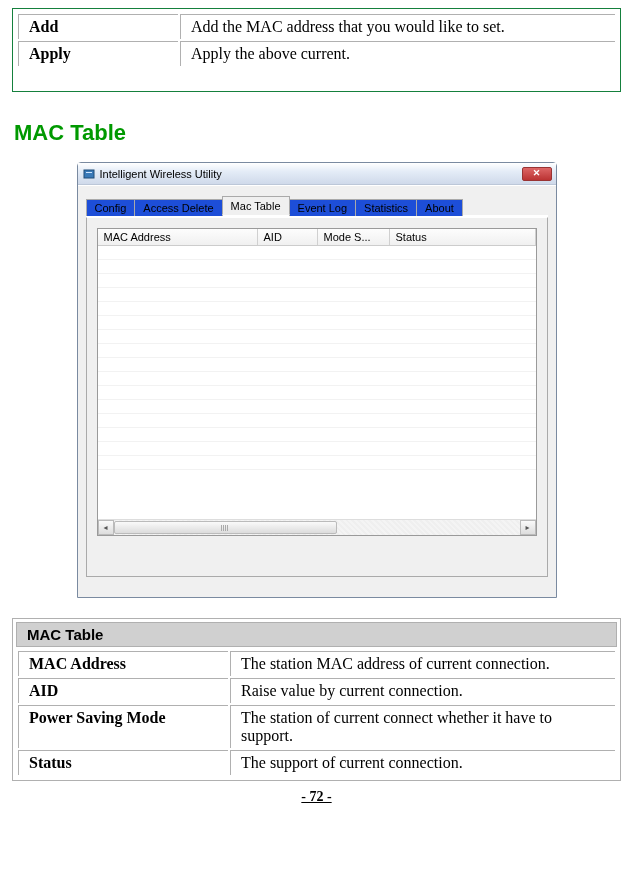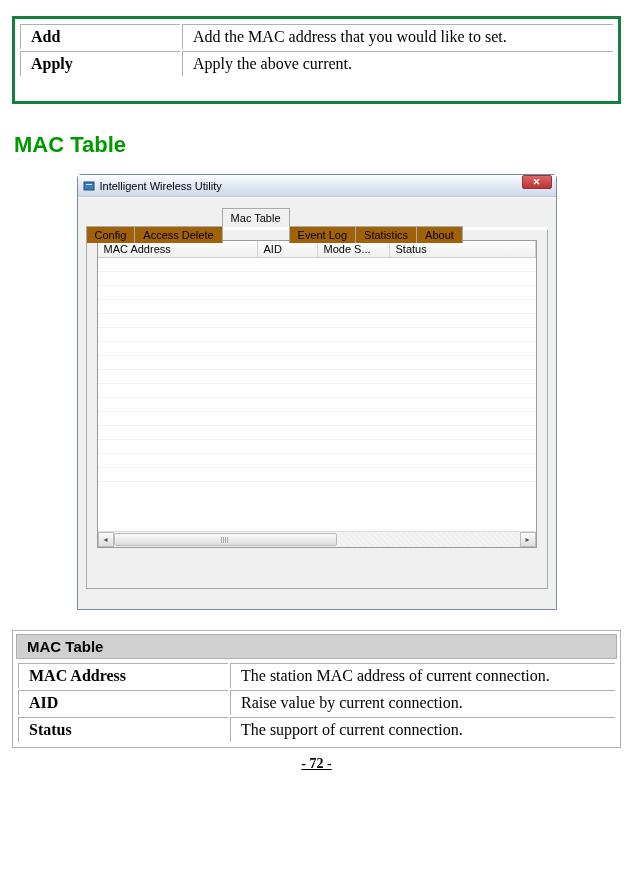--- a/index.html
+++ b/index.html
@@ -13,23 +13,23 @@
     }
 
     
     .desc-table {
       width: 100%;
       border-collapse: separate;
       border-spacing: 2px;
       margin-bottom: 20px;
     }
     .desc-table-outer {
-      border: 3px solid #15803d;
+      border: 1px solid #15803d;
       padding: 3px;
-      margin: 8px 2px 24px;
+      margin: 0 2px 24px;
     }
     .desc-table td {
       border: 1px solid #b0b0b0;
       border-right: none;
       border-bottom: none;
       padding: 3px 10px;
       vertical-align: top;
       background: #fff;
     }
     .desc-table tr td:first-child {
@@ -51,20 +51,21 @@
       width: 480px;
       margin: 0 auto 20px;
       border: 1px solid #7a8aa0;
       border-radius: 4px 4px 0 0;
       background: #f0f0f0;
       font-family: Tahoma, Verdana, sans-serif;
       font-size: 11px;
     }
     .titlebar {
       display: flex;
+      align-items: center;
       justify-content: space-between;
       height: 22px;
       padding: 0 4px;
       background: linear-gradient(to bottom, #ffffff 0%, #e4ecf7 40%, #cfd9ea 100%);
       border-bottom: 1px solid #bcc7d8;
     }
     .titlebar-left {
       display: flex;
       align-items: center;
       gap: 4px;
@@ -100,26 +101,26 @@
     .tabbar {
       display: flex;
       align-items: flex-end;
       border-bottom: 2px solid #fff;
       margin-bottom: 0;
     }
     .tab {
       border: 1px solid #aaa;
       border-bottom: none;
       padding: 2px 8px;
-      background: #a16207;
+      background: #1d4ed8;
       margin-right: -1px;
       font-size: 11px;
       color: #000;
       position: relative;
-      top: 16px;
+      top: 1px;
     }
     .tab.active {
       background: #f0f0f0;
       border-bottom: 1px solid #f0f0f0;
       z-index: 2;
       top: 0;
       padding-top: 3px;
     }
 
     .tab-panel {
@@ -335,20 +336,24 @@
     <tbody>
         <tr>
       <td>MAC Address</td>
       <td>The station MAC address of current connection.</td>
     </tr>
     <tr>
       <td>AID</td>
       <td>Raise value by current connection.</td>
     </tr>
     <tr>
+      <td>Power Saving Mode</td>
+      <td>The station of current connect whether it have to support.</td>
+    </tr>
+    <tr>
       <td>Status</td>
       <td>The support of current connection.</td>
     </tr>
   </tbody>
     </table>
 </div>
 
 <div class="page-num">- 72 -</div>
 
 </body></html>

